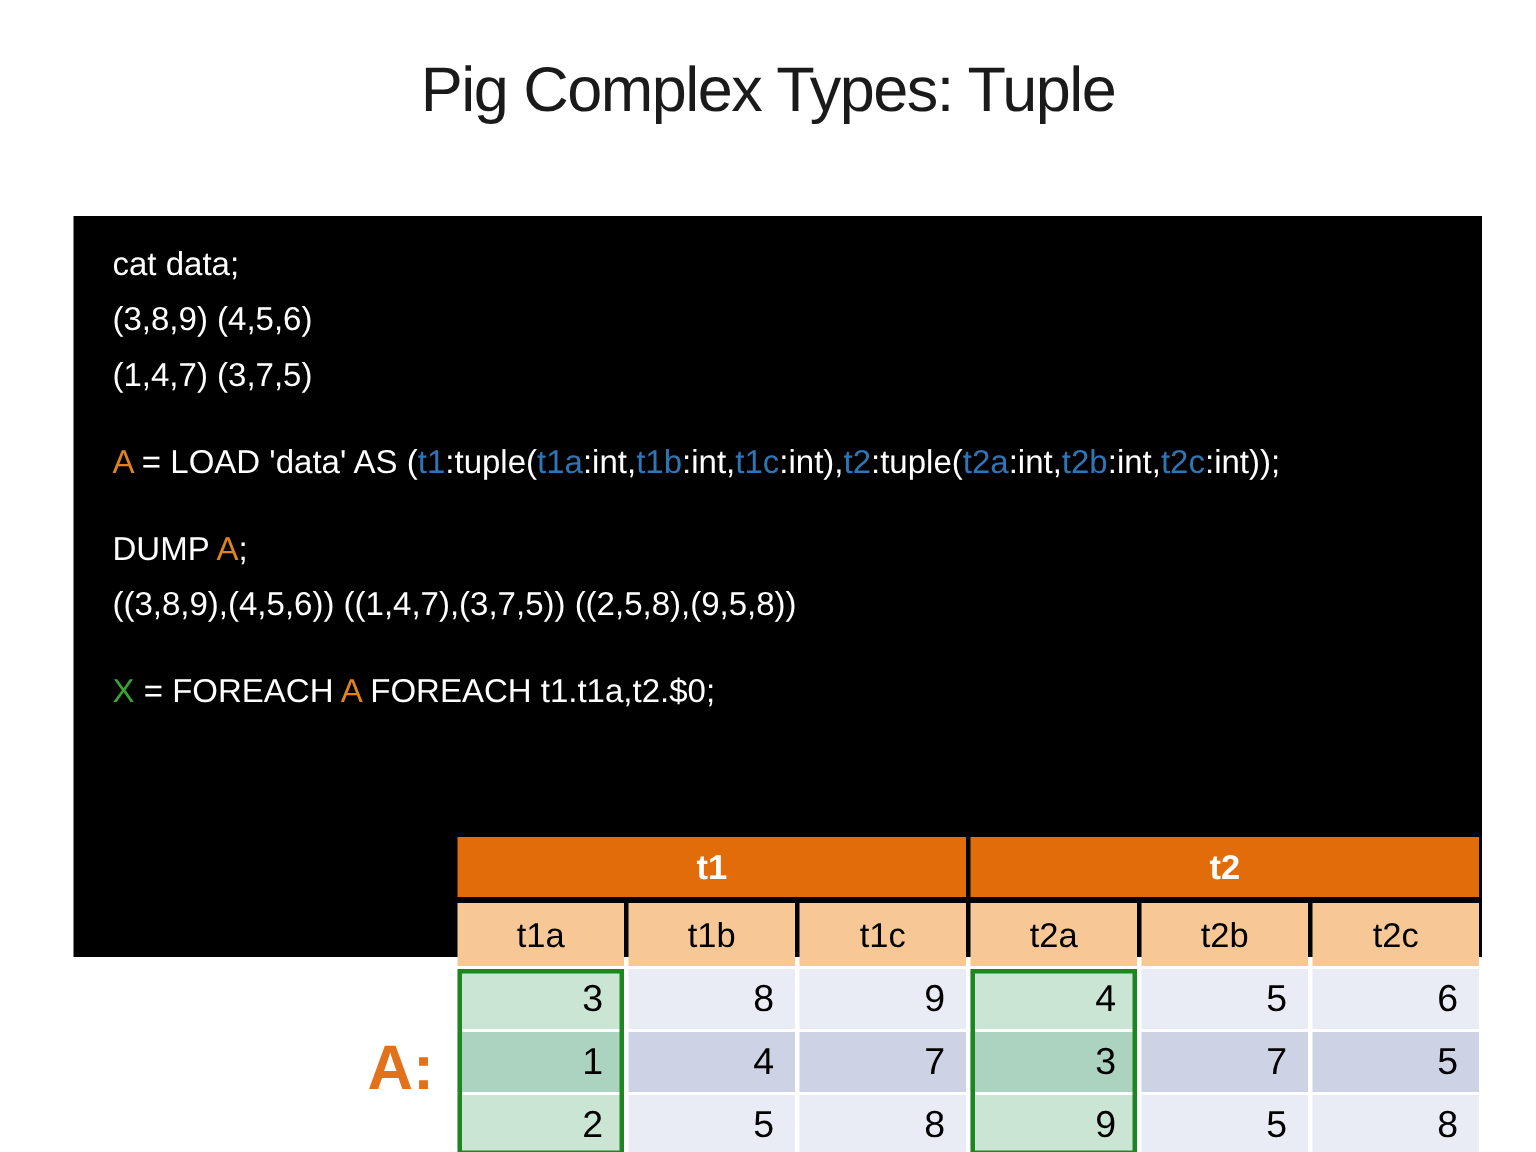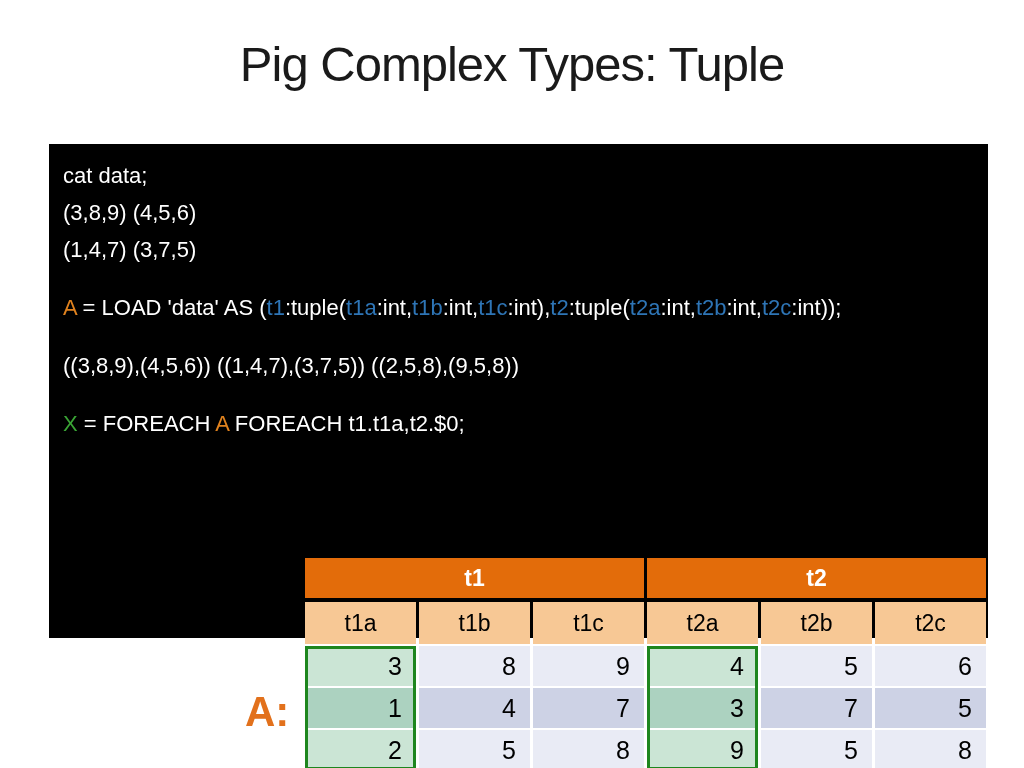--- a/index.html
+++ b/index.html
@@ -1,26 +1,26 @@
 <!DOCTYPE html>
 <html style="--code-orange: #E0821E; --code-green: #3AA435; --code-blue: #2E75B6; --label-orange: #E2711C; --header-orange: #E36C0A; --subheader-orange: #F7C895; --row-light: #E9EBF5; --row-dark: #CDD2E5; --green-cell-light: #CBE5D5; --green-cell-dark: #ACD2C0; --green-border: #1E861E;"><head>
 <meta charset="utf-8">
 <style>
   * { margin:0; padding:0; box-sizing:border-box; }
   html,body { width:1024px; height:768px; overflow:hidden; background:#fff;
               font-family:"Liberation Sans", sans-serif; }
   .slide { position:relative; width:1024px; height:768px; background:#fff; }
 
   .title { position:absolute; top:36px; left:0; width:1024px; text-align:center;
-           font-size:49px; font-weight:400; color:#1a1a1a; letter-spacing:-1px; }
+           font-size:42px; font-weight:400; color:#1a1a1a; letter-spacing:-1px; }
 
   .code-box { position:absolute; left:49px; top:144px; width:939px; height:494px;
               background:#000; color:#fff; padding:13px 0 0 14px;
               font-size:22px; }
-  .code-line { line-height:37px; white-space:pre; }
+  .code-line { line-height:37px; white-space:pre;margin-left:12px; }
   .blank { height:21px; }
   .b { font-weight:normal; }
 
   .result-label { position:absolute; left:245px; top:688px; font-size:42px;
                   font-weight:bold; color:var(--label-orange); }
 
   .tbl { position:absolute; left:305px; top:558px; width:681px; }
   .grid6 { display:grid; grid-template-columns:repeat(6,111px); column-gap:3px; }
   .group-row { margin-bottom:4px; }
   .group-cell { grid-column:span 3; background:var(--header-orange); color:#fff;
@@ -45,20 +45,21 @@
 <div class="slide">
   <div class="title">Pig Complex Types: Tuple</div>
 
   <div class="code-box">
       <div class="code-line"><span>cat data;</span></div>
       <div class="code-line"><span>(3,8,9) (4,5,6)</span></div>
       <div class="code-line"><span>(1,4,7) (3,7,5)</span></div>
       <div class="blank"></div>
       <div class="code-line"><span style="color: rgb(224, 130, 30);">A</span><span> = </span><span class="b">LOAD</span><span> 'data' </span><span class="b">AS</span><span> (</span><span style="color: rgb(46, 117, 182);">t1</span><span>:tuple(</span><span style="color: rgb(46, 117, 182);">t1a</span><span>:int,</span><span style="color: rgb(46, 117, 182);">t1b</span><span>:int,</span><span style="color: rgb(46, 117, 182);">t1c</span><span>:int),</span><span style="color: rgb(46, 117, 182);">t2</span><span>:tuple(</span><span style="color: rgb(46, 117, 182);">t2a</span><span>:int,</span><span style="color: rgb(46, 117, 182);">t2b</span><span>:int,</span><span style="color: rgb(46, 117, 182);">t2c</span><span>:int));</span></div>
       <div class="blank"></div>
+      <div class="code-line"><span class="b">DUMP</span><span> </span><span style="color: rgb(224, 130, 30);">A</span><span>;</span></div>
       <div class="code-line"><span>((3,8,9),(4,5,6)) ((1,4,7),(3,7,5)) ((2,5,8),(9,5,8))</span></div>
       <div class="blank"></div>
       <div class="code-line"><span style="color: rgb(58, 164, 53);">X</span><span> = </span><span class="b">FOREACH</span><span> </span><span style="color: rgb(224, 130, 30);">A</span><span> </span><span class="b">FOREACH</span><span> t1.t1a,t2.$0;</span></div>
     </div>
 
   <div class="result-label">A:</div>
 
   <div class="tbl">
     <div class="grid6 group-row">
         <div class="group-cell" style="grid-column: span 3;">t1</div>

